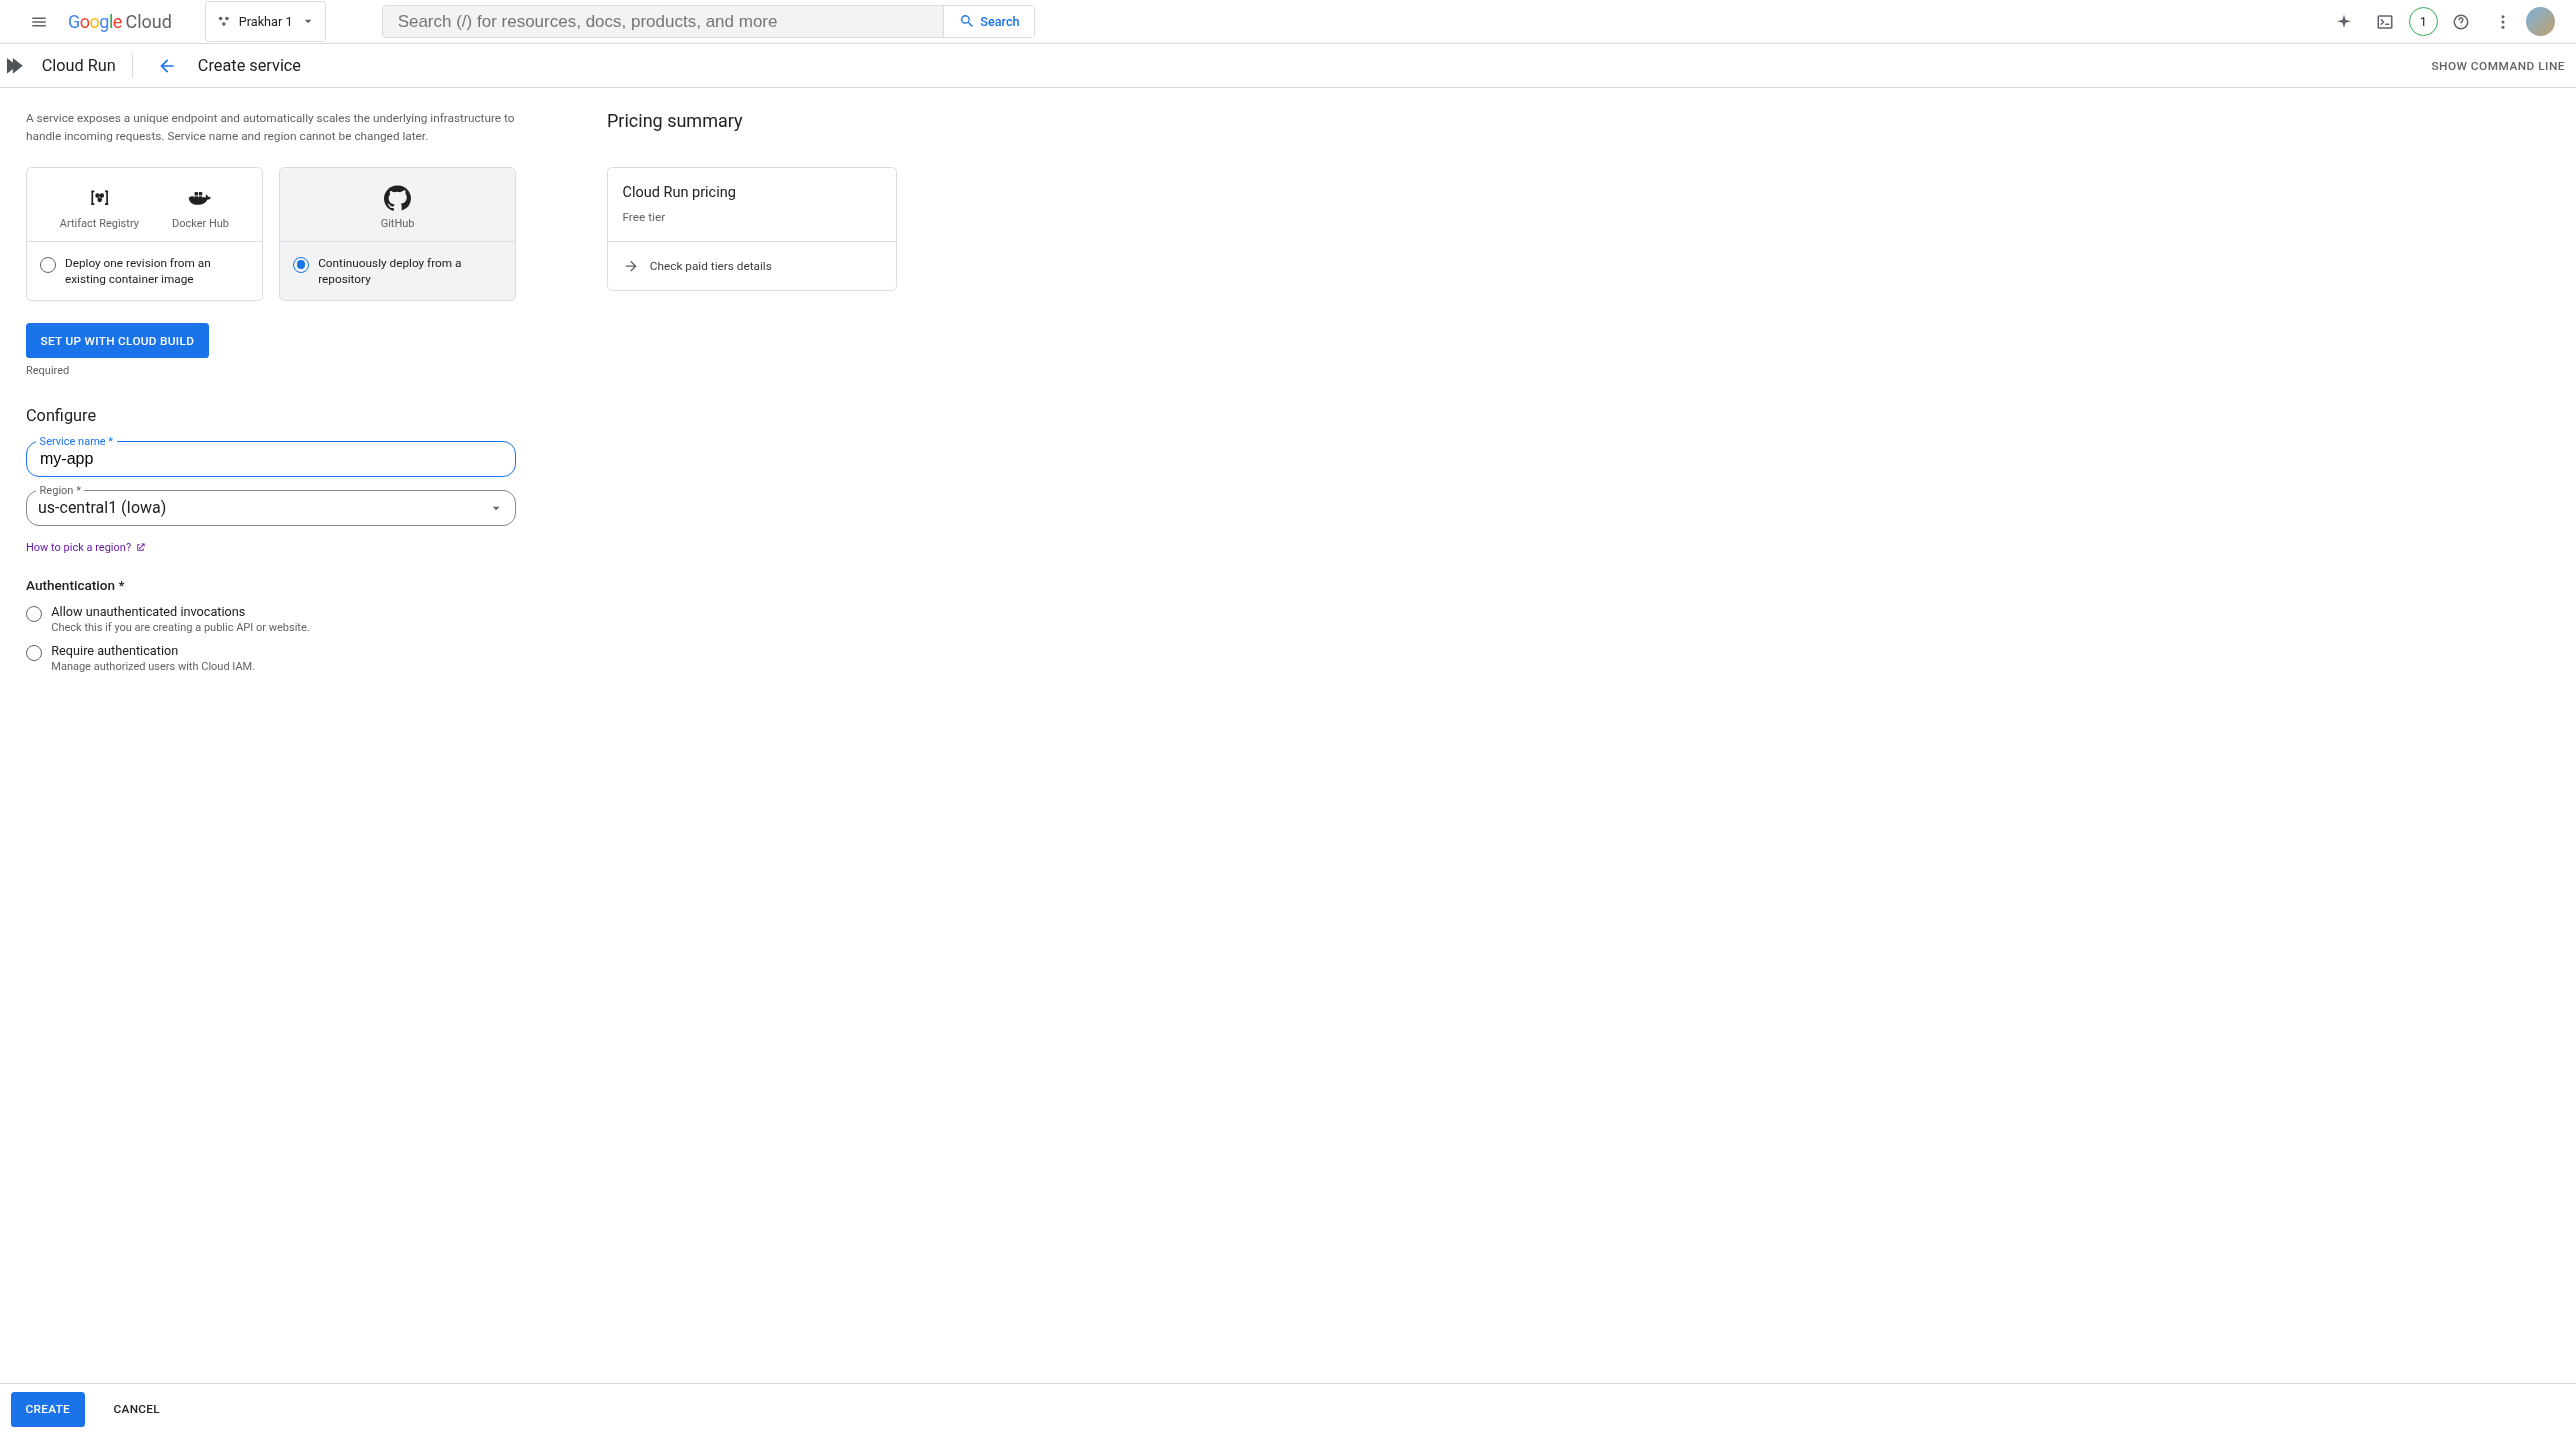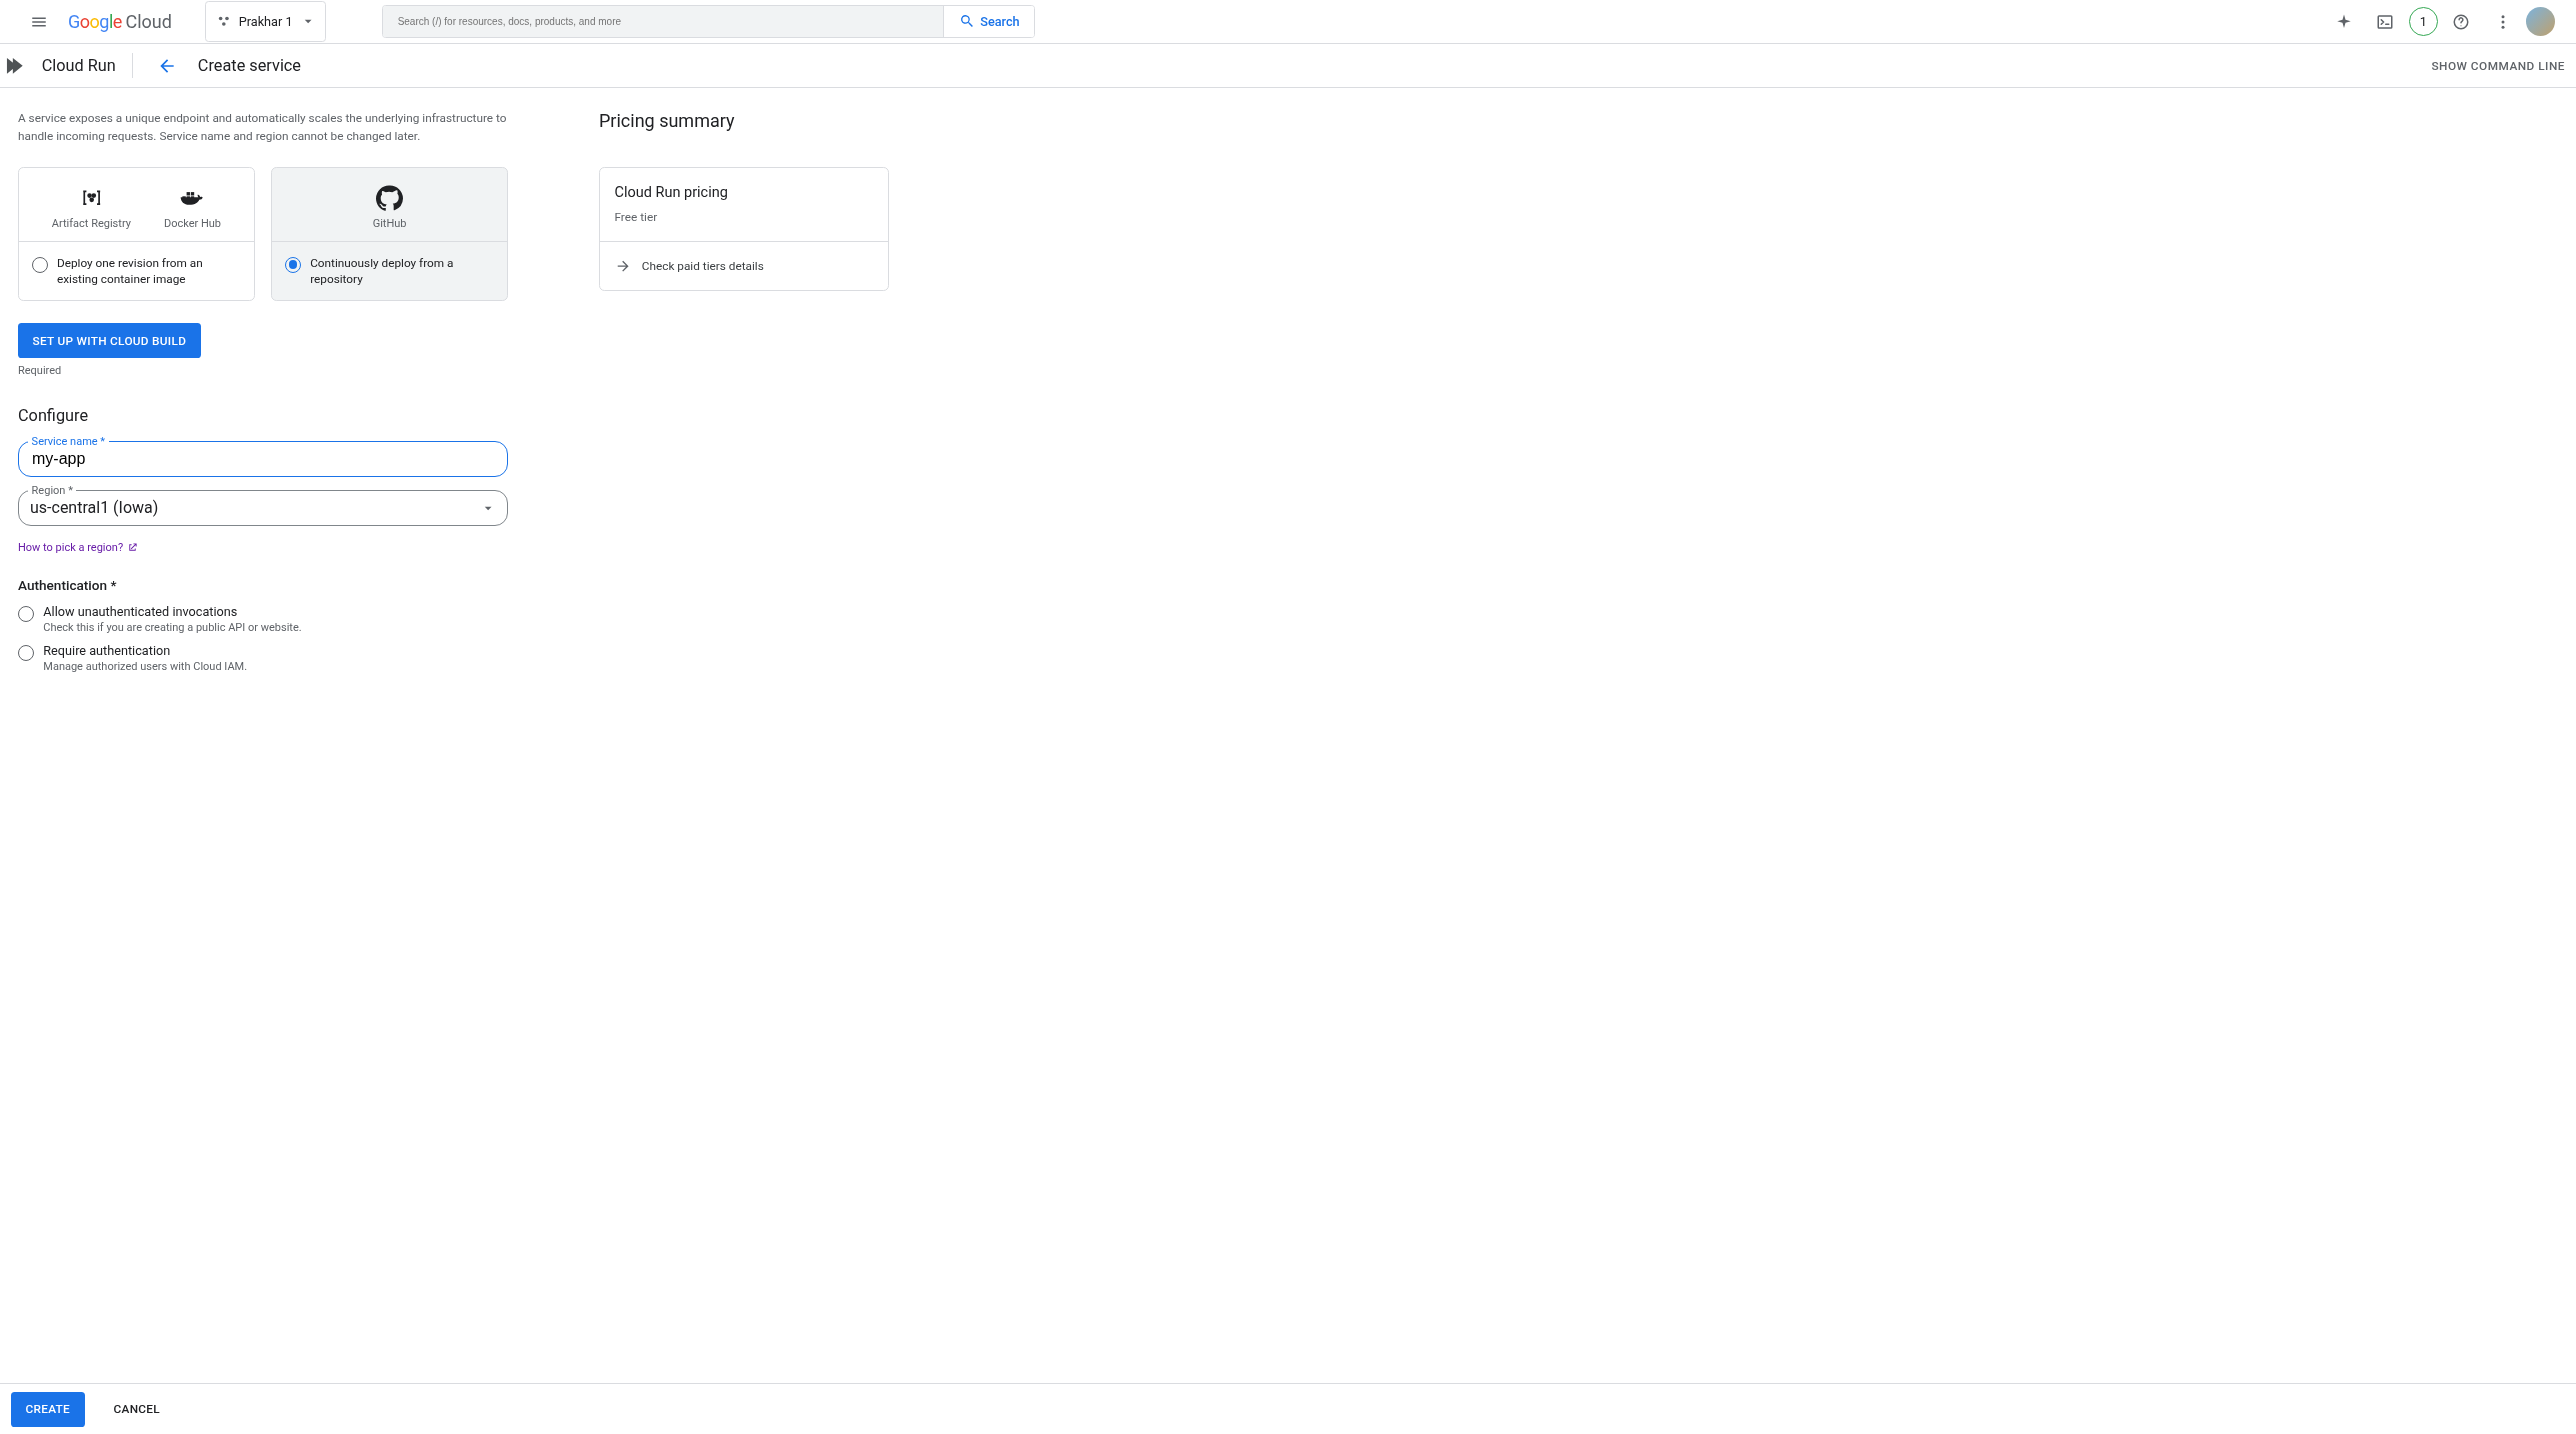--- a/index.html
+++ b/index.html
@@ -55,21 +55,21 @@
     flex: 0 0 auto;
     width: 653px;
     margin-left: 45px;
     overflow: hidden;
   }
   .searchbar input {
     flex: 1;
     border: none;
     background: #f1f3f4;
     padding: 0 14.5px;
-    font-size: 10px;
+    font-size: 17px;
     outline: none;
     color: #701a75;
   }
   .searchbar .search-btn {
     display: flex; align-items: center; gap: 5.4px;
     padding: 0 14.5px;
     border-left: 0.9px solid #dadce0;
     color: #1a73e8;
     font-weight: 500;
     cursor: pointer;
@@ -112,21 +112,21 @@
     margin-left:auto;
     color:#5f6368;
     font-size: 11.8px;
     letter-spacing: 0.5px;
     font-weight: 500;
     cursor: pointer;
   }
   
   .content {
     display: flex;
-    padding: 22px 11px 73px 18px;
+    padding: 22px 11px 73px 26px;
     gap: 91px;
   }
   .left { width: 490px; }
   .right { width: 290px; }
   .desc { color:#5f6368; font-size:11.8px; line-height:1.5; margin-bottom: 22px;}
   .cards { display:flex; gap:16.3px; margin-bottom: 22px;}
   .card {
     flex:1;
     border:0.9px solid #dadce0;
     border-radius:5.4px;

